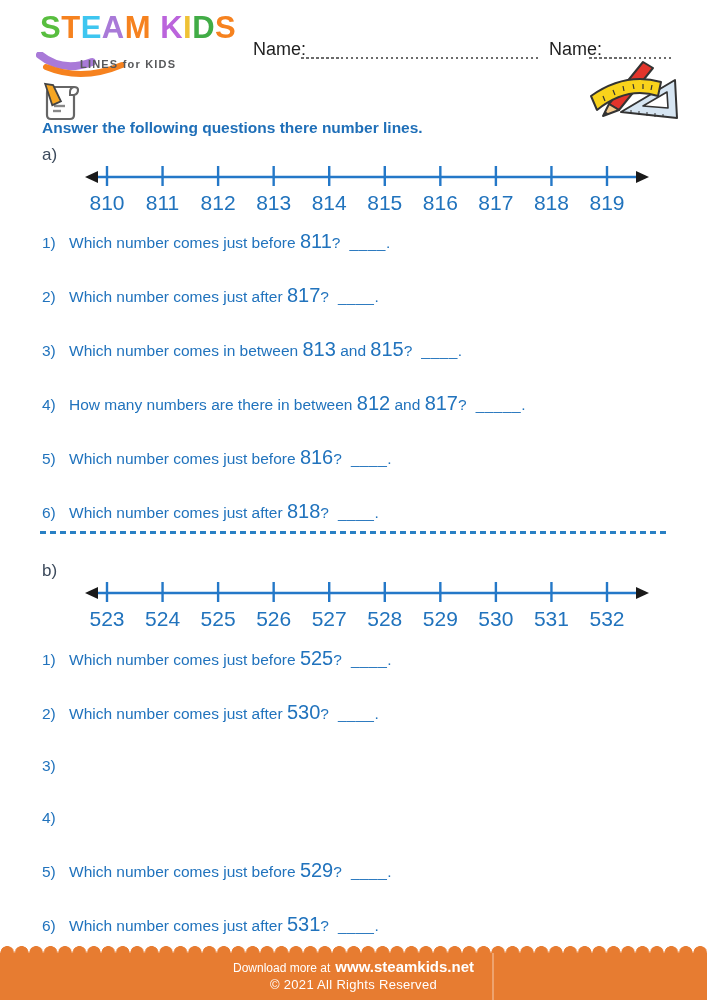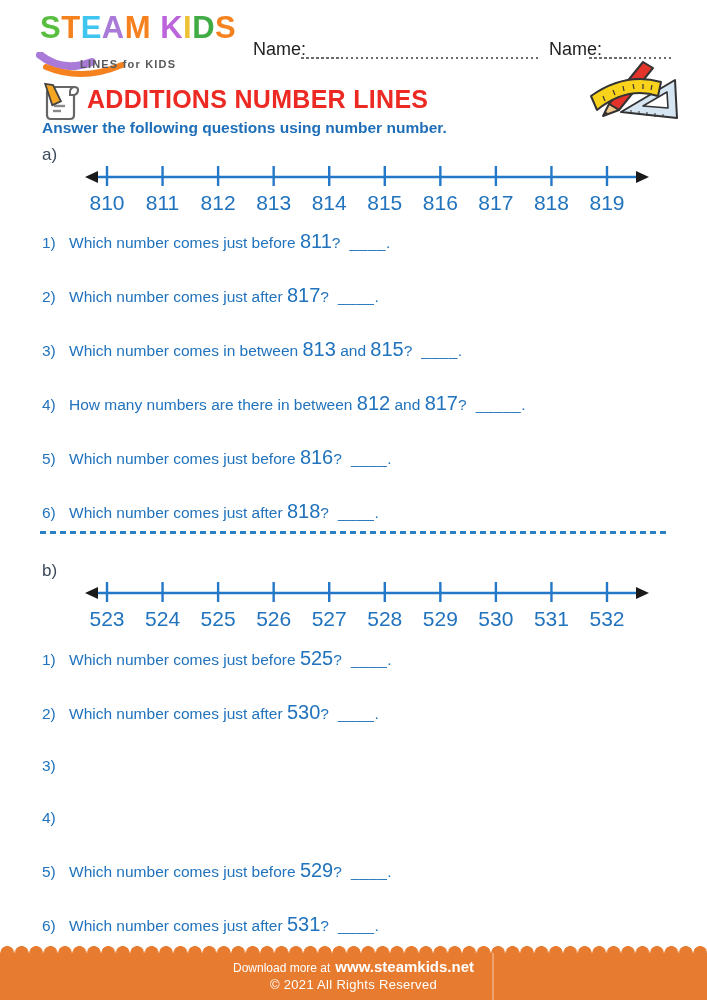--- a/index.html
+++ b/index.html
@@ -105,22 +105,21 @@
   <svg id="title-icon" width="43" height="43" viewBox="0 0 43 43">
     <path d="M10,8 Q7,8 7,12 L7,34 Q7,38 11,38 L30,38 Q34,38 34,34 L34,14 Q38,13 38,9 Q38,6 34,6 L14,6 Q10,6 10,8 Z" fill="#ffffff" stroke="#666" stroke-width="2.2" stroke-linejoin="round"></path>
     <path d="M34,6 Q30,7 30,11 L30,14 L34,14" fill="none" stroke="#666" stroke-width="2"></path>
     <line x1="14" y1="25" x2="25" y2="25" stroke="#888" stroke-width="2.4"></line>
     <line x1="13" y1="30" x2="21" y2="30" stroke="#888" stroke-width="2.4"></line>
     <g>
       <polygon points="4,4 12,4 22,19 14,24" fill="#F6A623" stroke="#444" stroke-width="1.8" transform="rotate(8 12 12)"></polygon>
       <polygon points="18,21 22,19 14,24" fill="#444" transform="rotate(8 12 12)"></polygon>
     </g>
   </svg>
-  <h1 id="page-title">ADDITIONS NUMBER LINES</h1>
-  <div id="instruction">Answer the following questions using number number.</div>
+  <div id="instruction">Answer the following questions there number lines.</div>
 
   <div id="sec-a-label" class="sec-label">a)</div>
   <svg id="nl-a" class="numberline" width="570" height="56" viewBox="0 0 570 56">
       <line x1="14" y1="18" x2="554" y2="18" stroke="#2478C8" stroke-width="2.4"></line>
       <polygon points="2,18 15,12 15,24" fill="#1A1A1A"></polygon>
       <polygon points="566,18 553,12 553,24" fill="#1A1A1A"></polygon>
       <line x1="24" y1="7" x2="24" y2="27" stroke="#2478C8" stroke-width="2.4"></line>
       <text x="24" y="51" text-anchor="middle">810</text>
       <line x1="79.55555555555556" y1="7" x2="79.55555555555556" y2="27" stroke="#2478C8" stroke-width="2.4"></line>
       <text x="79.55555555555556" y="51" text-anchor="middle">811</text>

